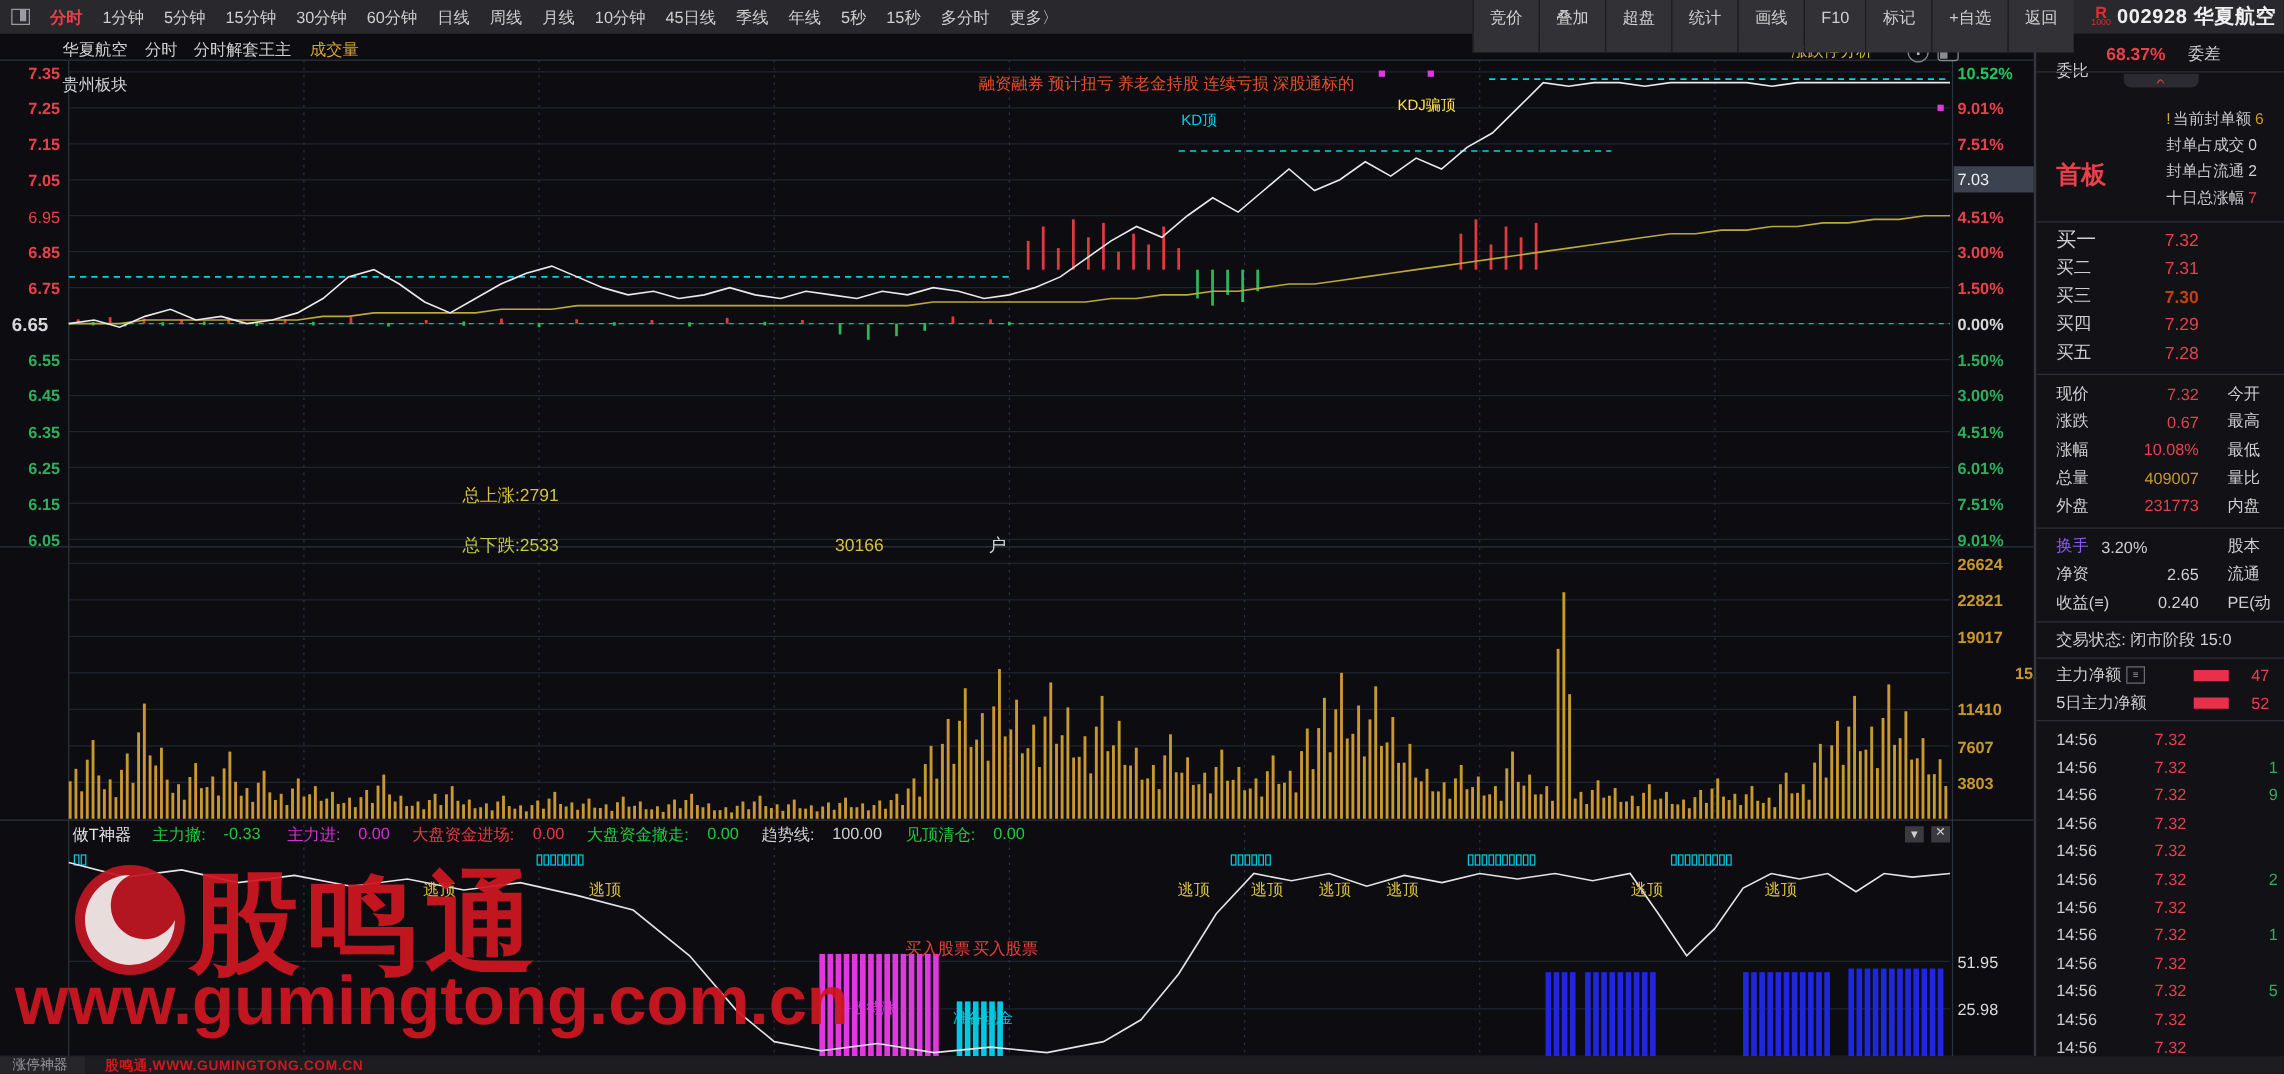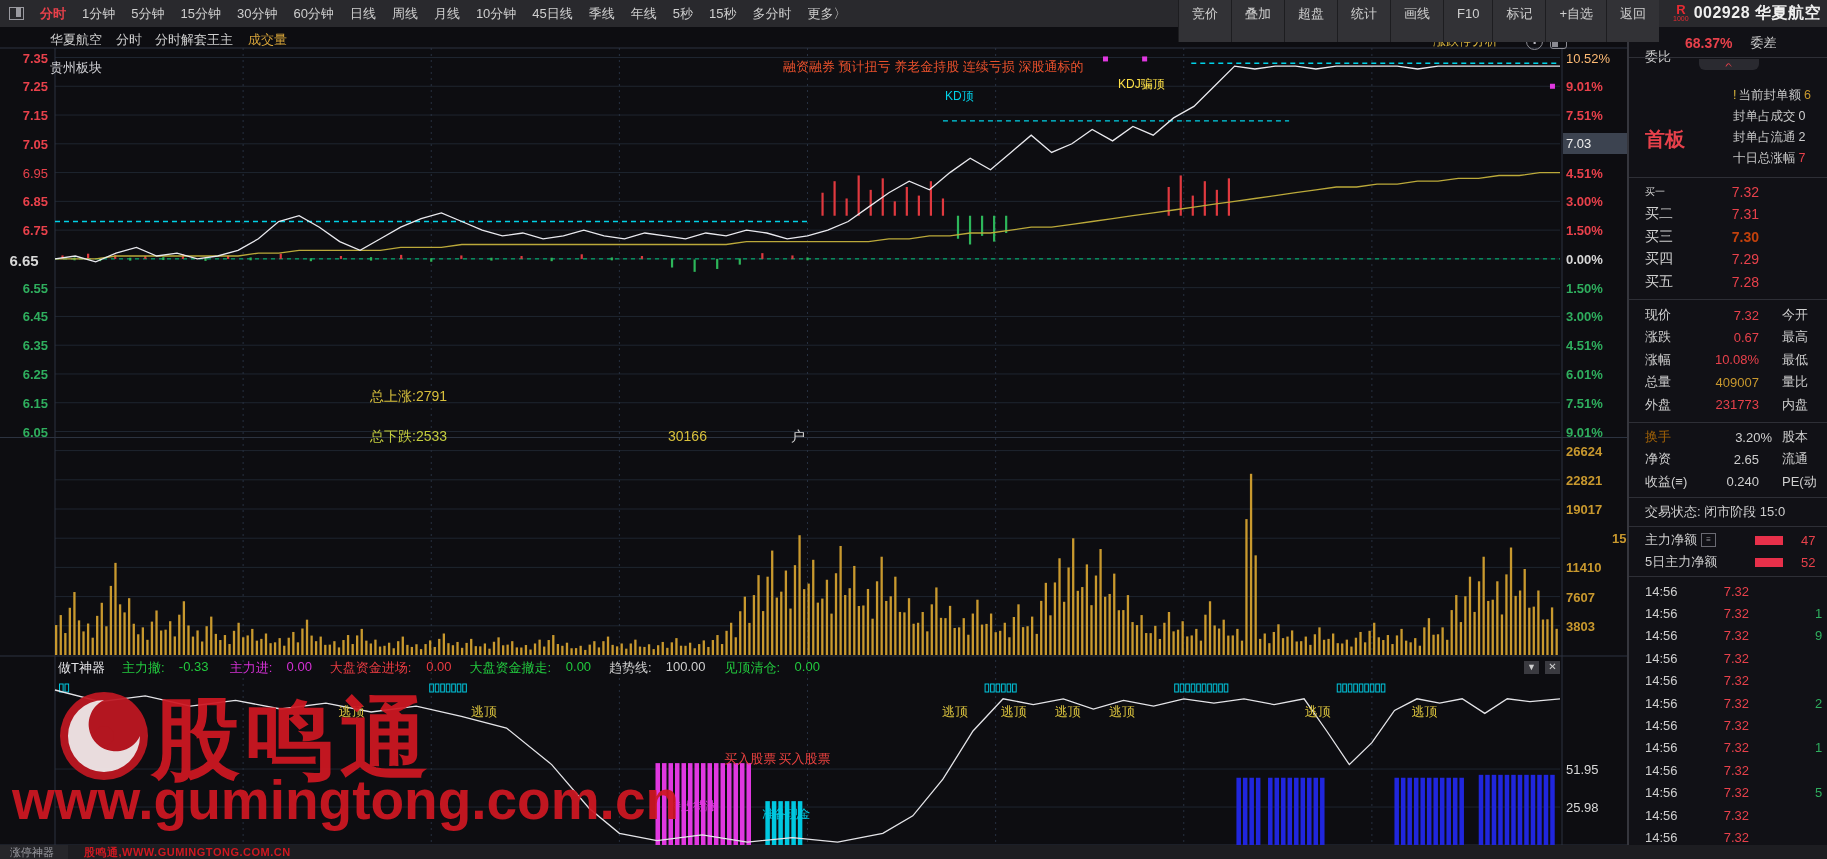--- a/index.html
+++ b/index.html
@@ -629,21 +629,21 @@
         <div class="ovl" style="left: 0px; top: 138.58px; width: 48px; text-align: right; color: rgb(232, 65, 75); font-size: 13px; font-weight: normal;">6.95</div>
         <div class="ovl" style="left: 0px; top: 167.35px; width: 48px; text-align: right; color: rgb(232, 65, 75); font-size: 13px; font-weight: bold;">6.85</div>
         <div class="ovl" style="left: 0px; top: 196.12px; width: 48px; text-align: right; color: rgb(232, 65, 75); font-size: 13px; font-weight: bold;">6.75</div>
         <div class="ovl" style="left: 0px; top: 224.89px; width: 48px; text-align: center; color: rgb(216, 216, 216); font-size: 15px; font-weight: bold;">6.65</div>
         <div class="ovl" style="left: 0px; top: 253.66px; width: 48px; text-align: right; color: rgb(47, 174, 94); font-size: 13px; font-weight: bold;">6.55</div>
         <div class="ovl" style="left: 0px; top: 282.43px; width: 48px; text-align: right; color: rgb(47, 174, 94); font-size: 13px; font-weight: bold;">6.45</div>
         <div class="ovl" style="left: 0px; top: 311.2px; width: 48px; text-align: right; color: rgb(47, 174, 94); font-size: 13px; font-weight: bold;">6.35</div>
         <div class="ovl" style="left: 0px; top: 339.97px; width: 48px; text-align: right; color: rgb(47, 174, 94); font-size: 13px; font-weight: bold;">6.25</div>
         <div class="ovl" style="left: 0px; top: 368.74px; width: 48px; text-align: right; color: rgb(47, 174, 94); font-size: 13px; font-weight: bold;">6.15</div>
         <div class="ovl" style="left: 0px; top: 397.51px; width: 48px; text-align: right; color: rgb(47, 174, 94); font-size: 13px; font-weight: bold;">6.05</div>
-        <div class="ovl" style="left: 1566px; top: 23.5px; width: 58px; color: #fdba74; font-size: 13px; font-weight: normal;">10.52%</div>
+        <div class="ovl" style="left: 1566px; top: 23.5px; width: 58px; color: #22c55e; font-size: 13px; font-weight: bold;">10.52%</div>
         <div class="ovl" style="left: 1566px; top: 52.27px; width: 58px; color: rgb(232, 65, 75); font-size: 13px; font-weight: bold;">9.01%</div>
         <div class="ovl" style="left: 1566px; top: 81.04px; width: 58px; color: rgb(232, 65, 75); font-size: 13px; font-weight: bold;">7.51%</div>
         <div class="ovl" style="left: 1566px; top: 138.58px; width: 58px; color: rgb(232, 65, 75); font-size: 13px; font-weight: bold;">4.51%</div>
         <div class="ovl" style="left: 1566px; top: 167.35px; width: 58px; color: rgb(232, 65, 75); font-size: 13px; font-weight: bold;">3.00%</div>
         <div class="ovl" style="left: 1566px; top: 196.12px; width: 58px; color: rgb(232, 65, 75); font-size: 13px; font-weight: bold;">1.50%</div>
         <div class="ovl" style="left: 1566px; top: 224.89px; width: 58px; color: rgb(216, 216, 216); font-size: 13px; font-weight: bold;">0.00%</div>
         <div class="ovl" style="left: 1566px; top: 253.66px; width: 58px; color: rgb(47, 174, 94); font-size: 13px; font-weight: bold;">1.50%</div>
         <div class="ovl" style="left: 1566px; top: 282.43px; width: 58px; color: rgb(47, 174, 94); font-size: 13px; font-weight: bold;">3.00%</div>
         <div class="ovl" style="left: 1566px; top: 311.2px; width: 58px; color: rgb(47, 174, 94); font-size: 13px; font-weight: bold;">4.51%</div>
         <div class="ovl" style="left: 1566px; top: 339.97px; width: 58px; color: rgb(47, 174, 94); font-size: 13px; font-weight: bold;">6.01%</div>
@@ -722,21 +722,21 @@
             <span style="color: rgb(207, 207, 207); margin-left: 3px;">2</span>
           </div>
           <div style="display: flex; white-space: nowrap; overflow: hidden;">
             <span style="color: rgb(200, 200, 200);">十日总涨幅</span>
             <span style="color: rgb(232, 65, 75); margin-left: 3px;">7</span>
           </div>
         </span>
       </div>
       <div class="sep" style="top: 150px;"></div>
       <div class="prow" style="top: 154px; height: 22px;">
-        <span style="margin-left: 16px; color: rgb(207, 207, 207); font-size: 10px;">买一</span>
+        <span style="margin-left: 16px; color: rgb(207, 207, 207); font-size: 16px;">买一</span>
         <span style="position: absolute; left: 70px; width: 60px; text-align: right; color: rgb(232, 65, 75); font-size: 14px;">7.32</span>
       </div>
       <div class="prow" style="top: 176.4px; height: 22px;">
         <span style="margin-left: 16px; color: rgb(207, 207, 207); font-size: 14px;">买二</span>
         <span style="position: absolute; left: 70px; width: 60px; text-align: right; color: rgb(232, 65, 75); font-size: 14px;">7.31</span>
       </div>
       <div class="prow" style="top: 198.8px; height: 22px;">
         <span style="margin-left: 16px; color: rgb(207, 207, 207); font-size: 14px;">买三</span>
         <span style="position: absolute; left: 70px; width: 60px; text-align: right; color: #c2410c; font-size: 14px; font-weight: bold;">7.30</span>
       </div>
@@ -769,22 +769,22 @@
         <span style="position: absolute; left: 52px; width: 78px; text-align: right; color: rgb(200, 152, 46);">409007</span>
         <span style="position: absolute; left: 153px; color: rgb(207, 207, 207);">量比</span>
       </div>
       <div class="prow" style="top: 366.6px; height: 22px;">
         <span style="margin-left: 16px; color: rgb(207, 207, 207);">外盘</span>
         <span style="position: absolute; left: 52px; width: 78px; text-align: right; color: rgb(232, 65, 75);">231773</span>
         <span style="position: absolute; left: 153px; color: rgb(207, 207, 207);">内盘</span>
       </div>
       <div class="sep" style="top: 395px;"></div>
       <div class="prow" style="top: 399px; height: 22px;">
-        <span style="margin-left: 16px; color: #a16207;">换手</span>
-        <span style="position: absolute; left: 65px; width: 78px; text-align: right; color: rgb(207, 207, 207);">3.20%</span>
+        <span style="margin-left: 16px; color: #8b5cf6;">换手</span>
+        <span style="position: absolute; left: 52px; width: 78px; color: rgb(207, 207, 207);">3.20%</span>
         <span style="position: absolute; left: 153px; color: rgb(207, 207, 207);">股本</span>
       </div>
       <div class="prow" style="top: 421.4px; height: 22px;">
         <span style="margin-left: 16px; color: rgb(207, 207, 207);">净资</span>
         <span style="position: absolute; left: 52px; width: 78px; text-align: right; color: rgb(207, 207, 207);">2.65</span>
         <span style="position: absolute; left: 153px; color: rgb(207, 207, 207);">流通</span>
       </div>
       <div class="prow" style="top: 443.8px; height: 22px;">
         <span style="margin-left: 16px; color: rgb(207, 207, 207);">收益(≡)</span>
         <span style="position: absolute; left: 52px; width: 78px; text-align: right; color: rgb(207, 207, 207);">0.240</span>

